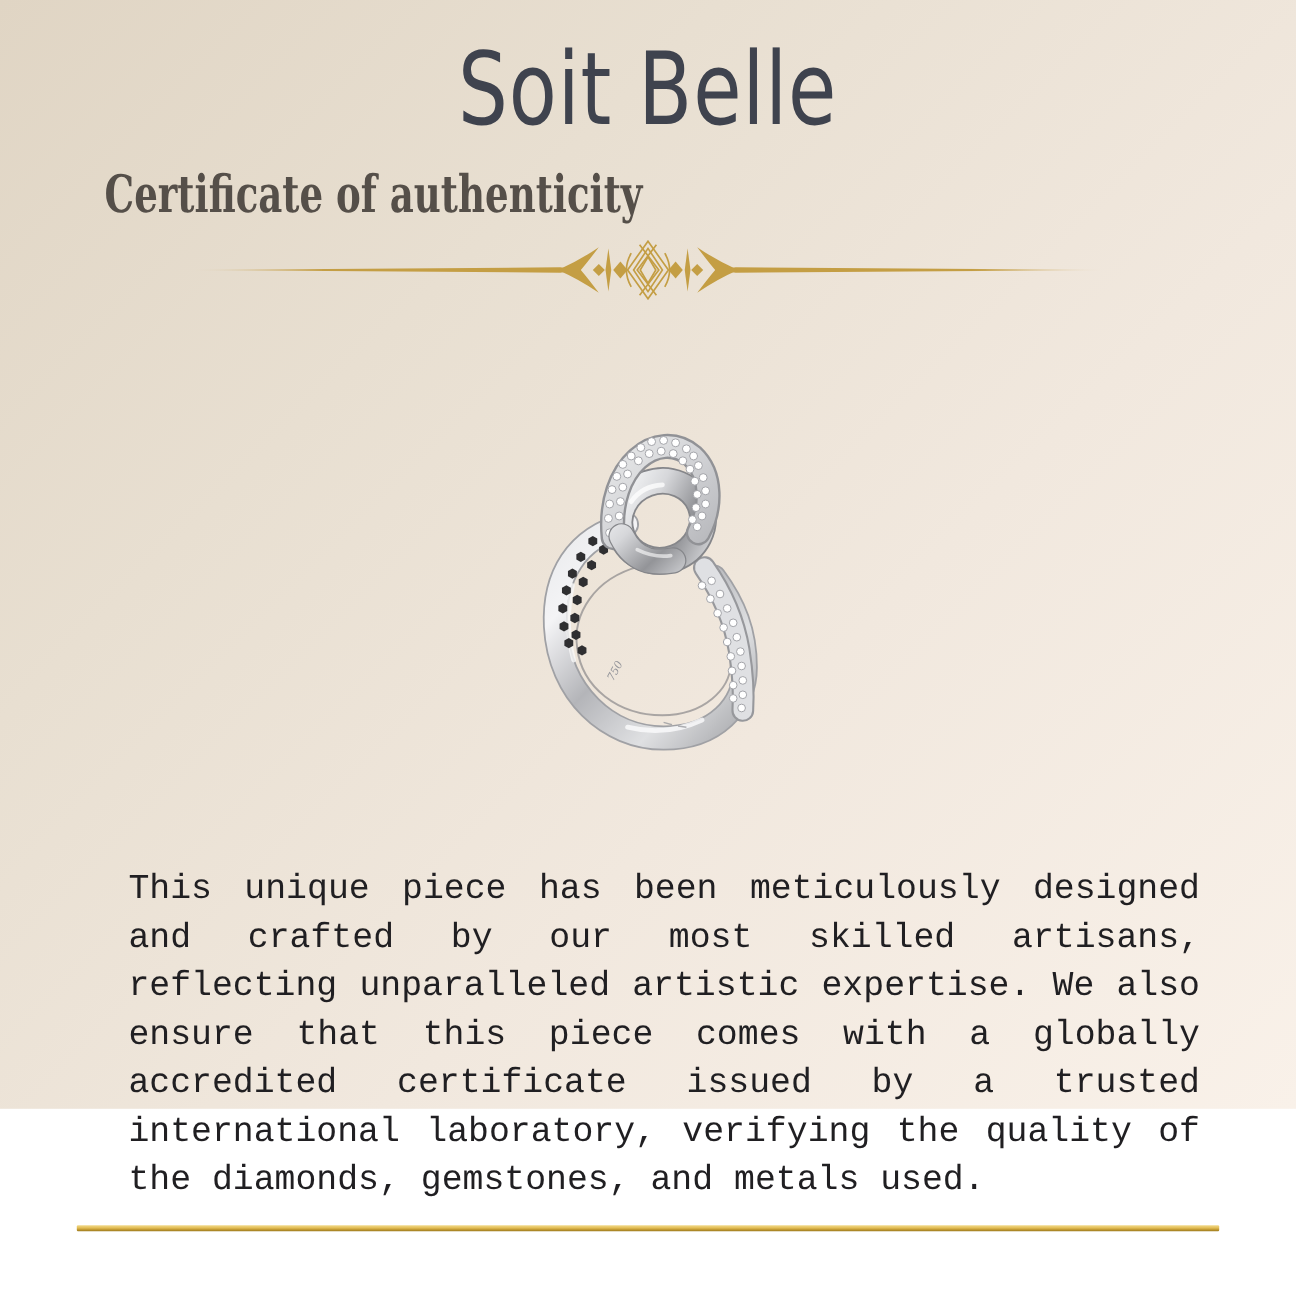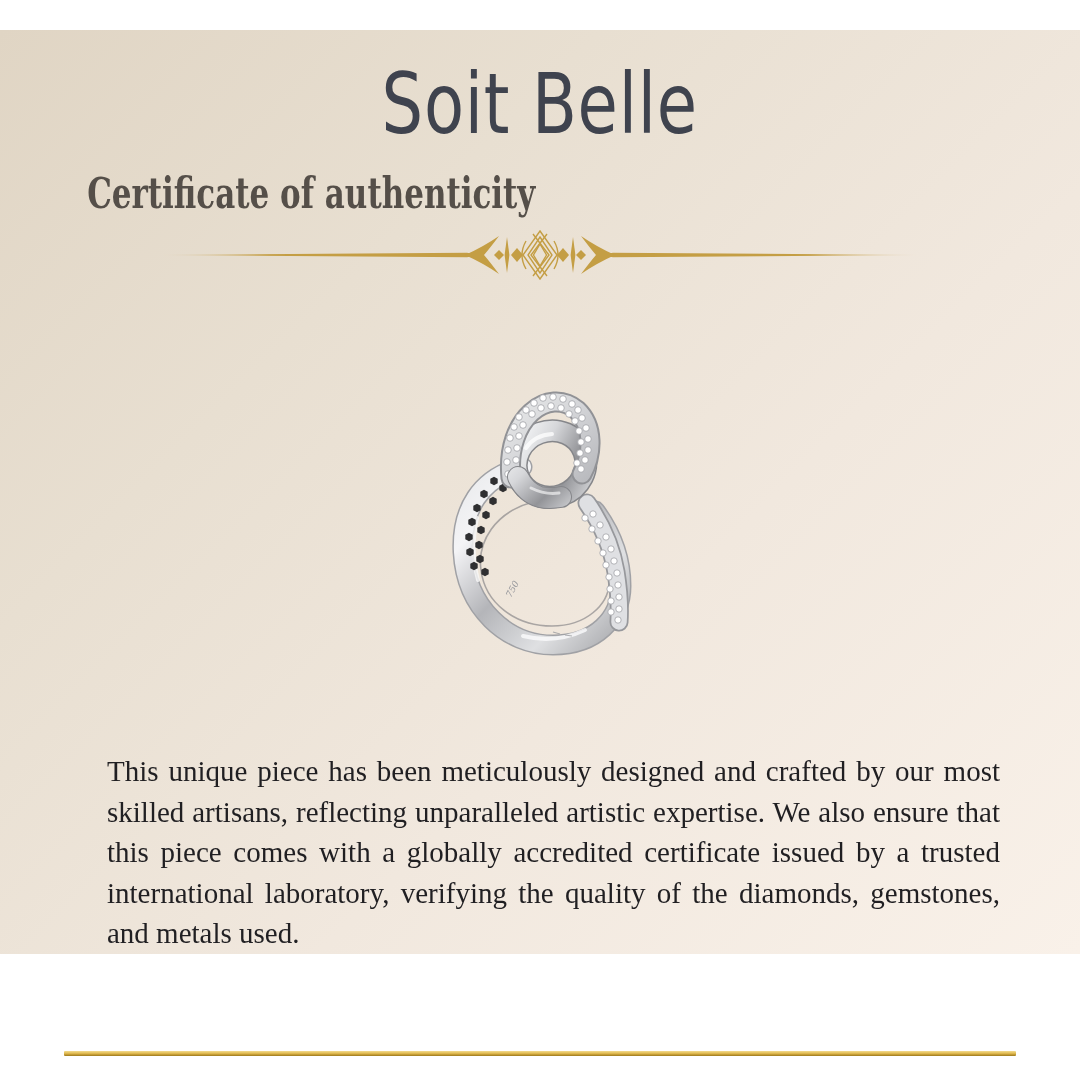--- a/index.html
+++ b/index.html
@@ -1,31 +1,31 @@
 <!DOCTYPE html>
 <html><head>
 <meta charset="utf-8">
 <style>
   html,body{margin:0;padding:0;}
   body{width:1080px;height:1080px;overflow:hidden;
        font-family:"Liberation Sans",sans-serif;}
   .page{position:relative;width:1080px;height:924px;
-        background:linear-gradient(135deg,#e0d5c4 0%,#e8dfd1 30%,#f1e8de 62%,#f9f1e9 100%);margin-top:30px;}
+        background:linear-gradient(135deg,#e0d5c4 0%,#e8dfd1 30%,#f1e8de 62%,#f9f1e9 100%);}
   .logo{position:absolute;top:28px;left:0;width:1080px;text-align:center;
         font-family:"DejaVu Sans",sans-serif;font-weight:400;
         font-size:84px;line-height:92px;color:#3f434e;letter-spacing:1px;}
   .logo span{display:inline-block;transform:scaleX(.78);transform-origin:center;}
   .cert-title{position:absolute;top:136px;left:0;width:1080px;text-align:left;
         font-family:"DejaVu Serif",serif;font-weight:bold;
         font-size:43px;line-height:54px;color:#554f49;}
   .cert-title span{display:inline-block;transform:scaleX(.72);transform-origin:center;}
   .divider{position:absolute;top:197px;left:155px;}
   .ring{position:absolute;top:330px;left:425px;}
   .desc{position:absolute;top:692px;left:107px;width:893px;
-        font-family:Liberation Serif, serif;font-size:29px;line-height:40.5px;
+        font-family:Liberation Mono, monospace;font-size:29px;line-height:40.5px;
         color:#201f22;text-align:justify;}
   .gold-rule{position:absolute;top:1021px;left:64px;width:952px;height:5px;
         background:linear-gradient(180deg,#f2db8e 0%,#e3bd55 45%,#bb932d 78%,#9c7a1e 100%);
         border-radius:1px;}
   .dm{fill:#ffffff;stroke:#a0a1a6;stroke-width:.8;}
   .hx{fill:#2f2f31;}
 </style>
 </head>
 <body>
 

